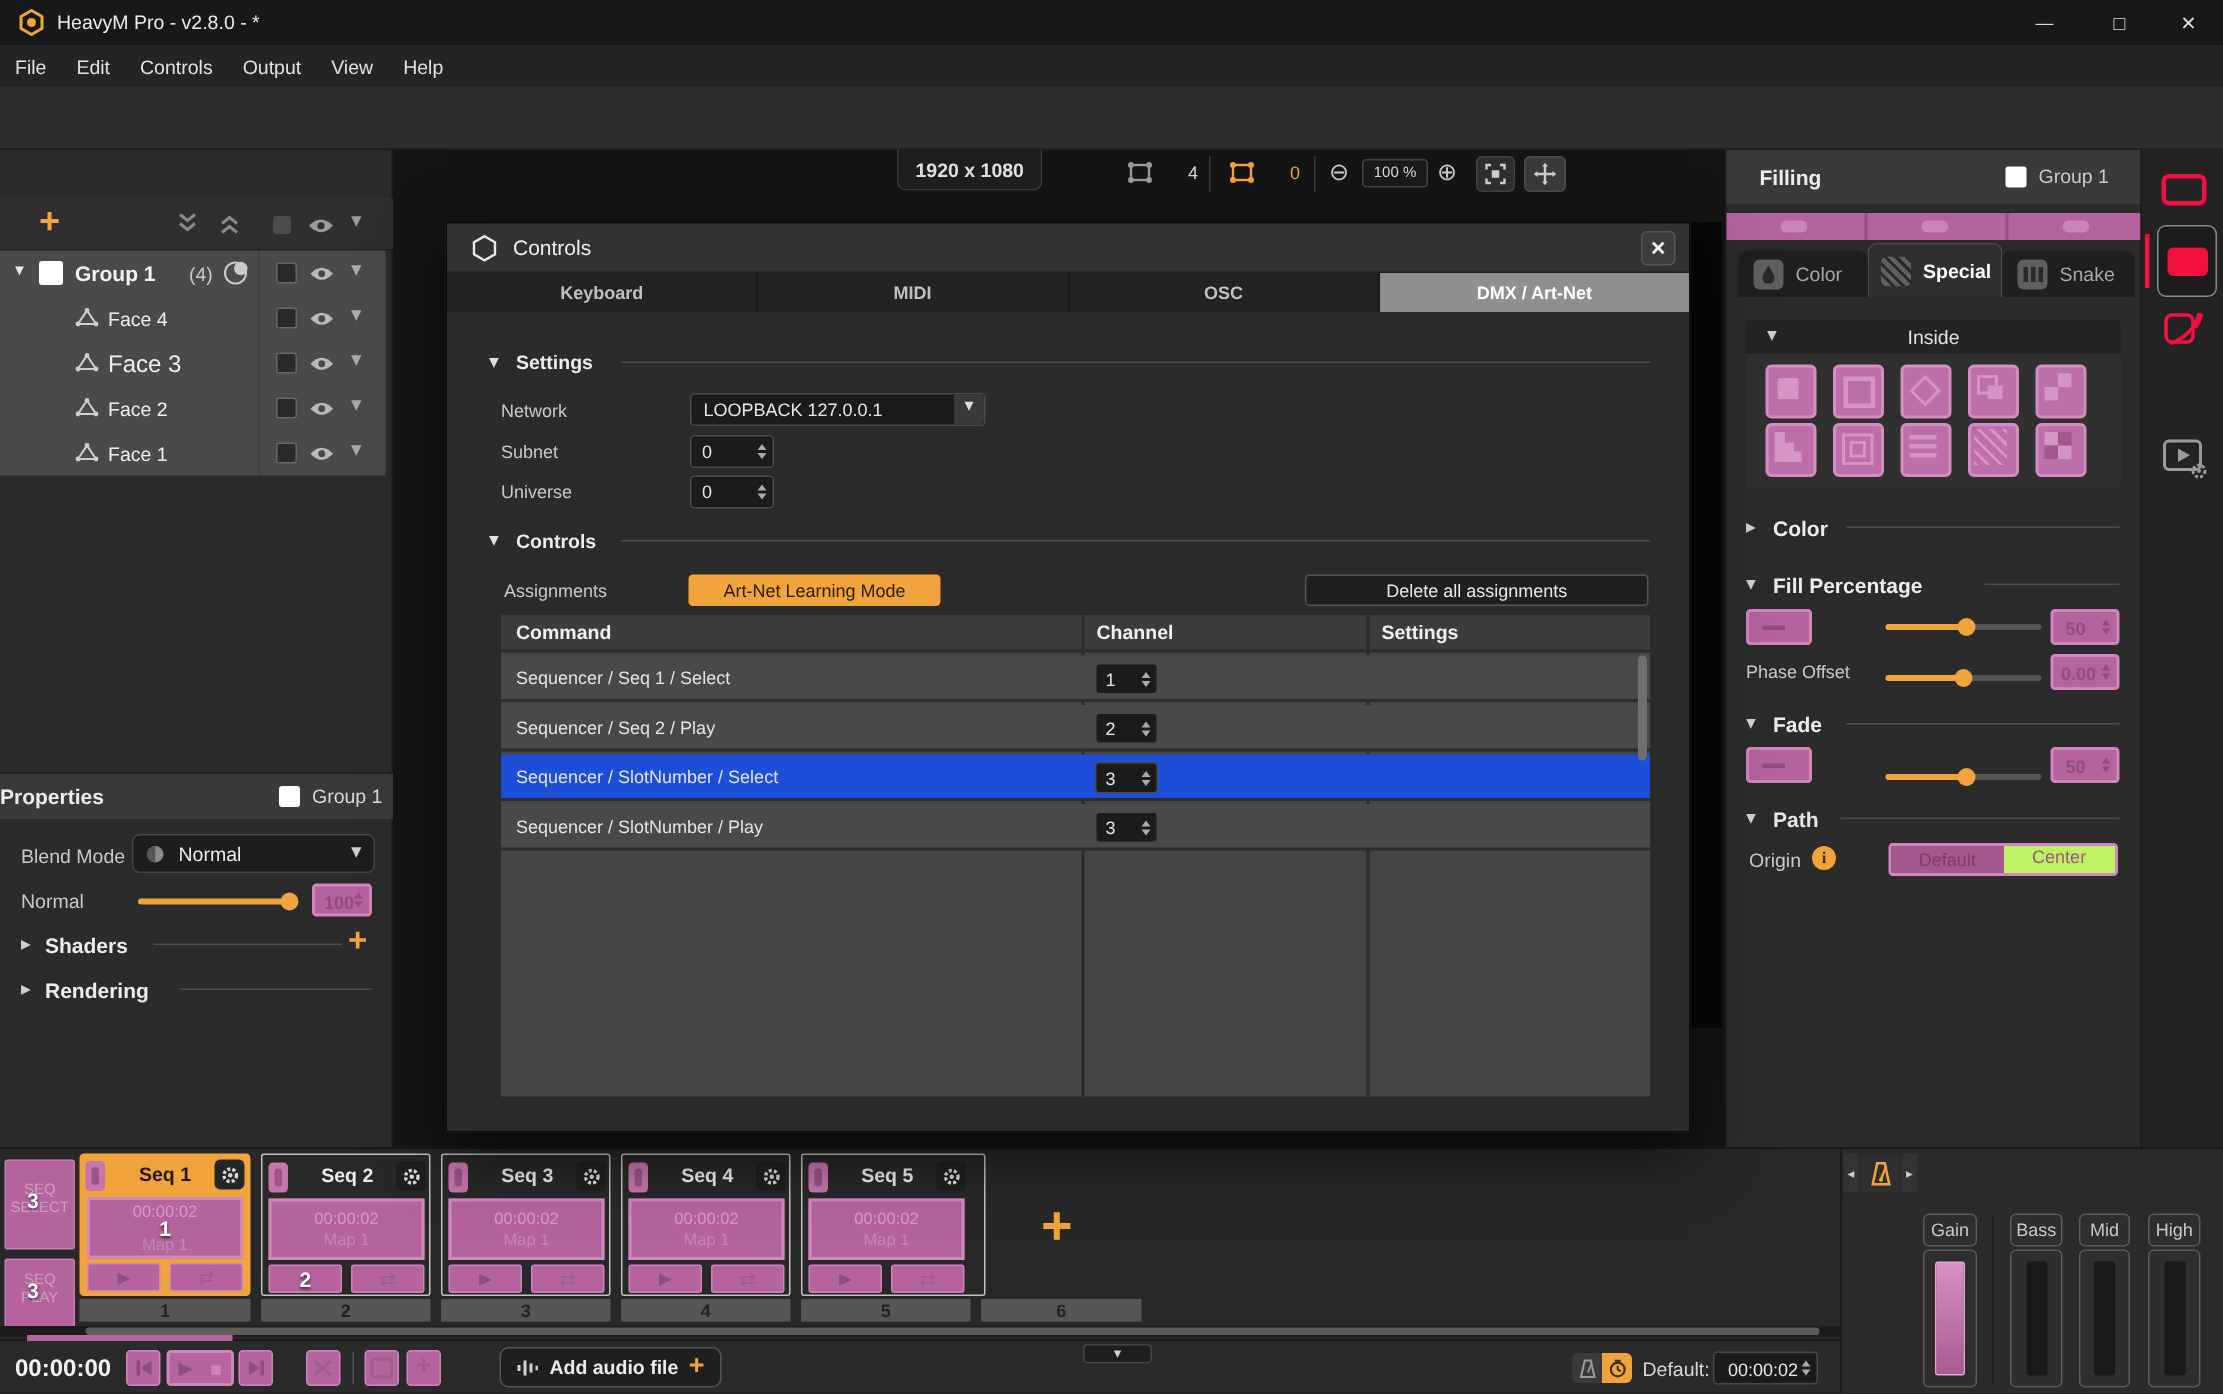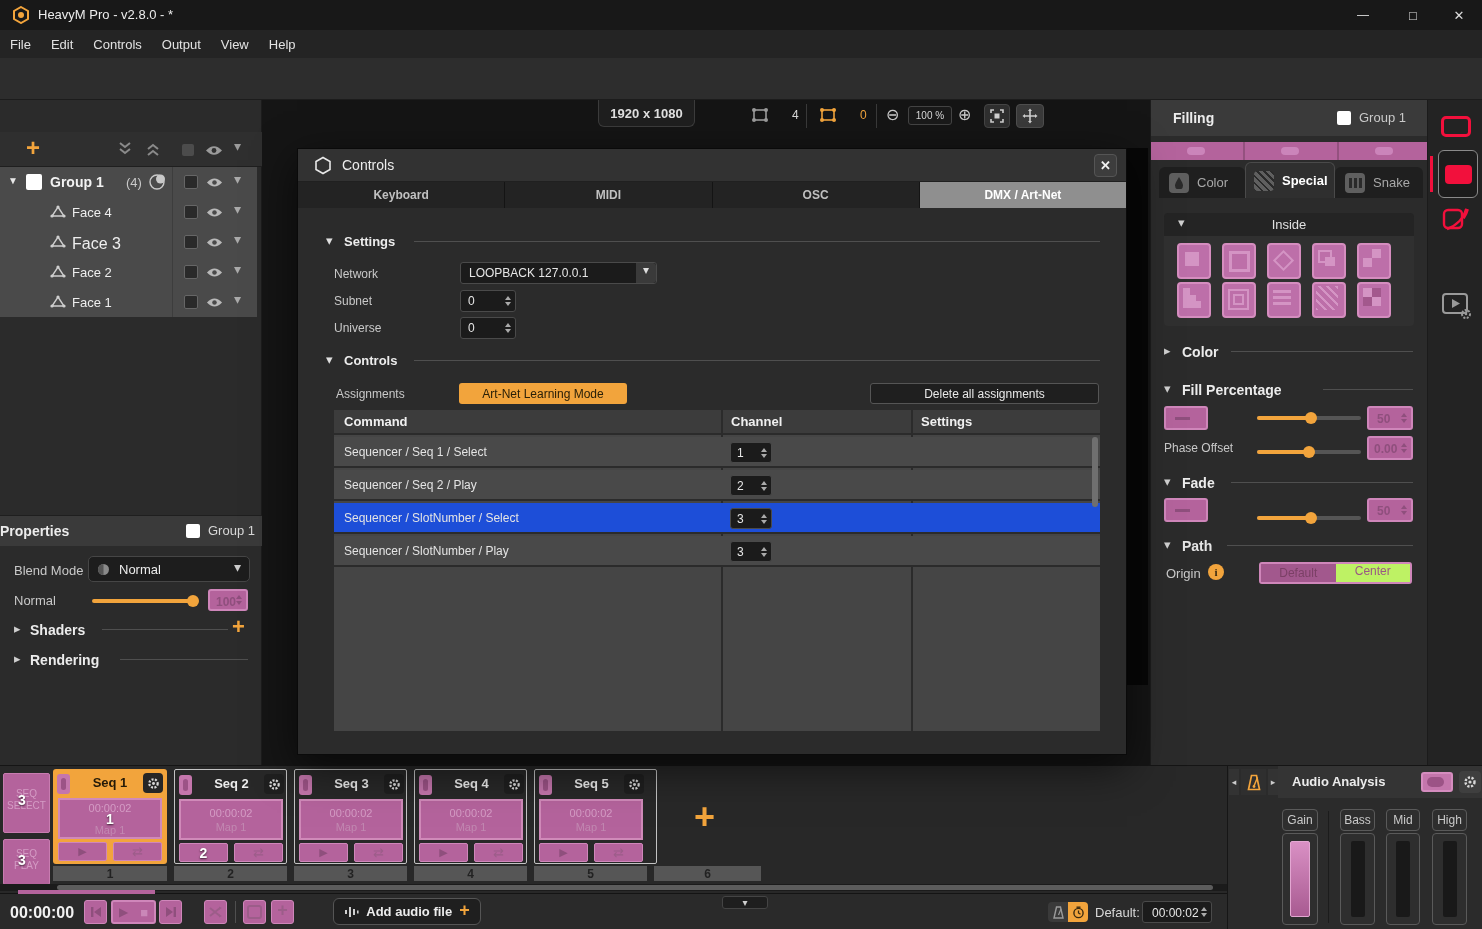--- a/index.html
+++ b/index.html
@@ -884,32 +884,20 @@
   <div class="abs" style="left:13px;top:3px;width:25px;height:26px;background:#2f2f2f;display:flex;align-items:center;justify-content:center">
     <svg width="14" height="17" viewBox="0 0 14 17">
         <path d="M4.5 1.5 H9.5 L12.5 15.5 H1.5 Z" fill="none" stroke="#f2a43c" stroke-width="1.7"></path>
         <path d="M7 12 L10.5 3.5" stroke="#f2a43c" stroke-width="1.5"></path>
         <circle cx="7" cy="12.5" r="1.4" fill="#f2a43c"></circle>
       </svg>
   </div>
   <div class="abs" style="left:40px;top:3px;width:10px;height:26px;background:#333;display:flex;align-items:center;justify-content:center">
       <span style="color:#ccc;font-size:9px">▸</span>
     </div>
-  <div class="abs" style="left:50px;top:0;width:205px;height:32px;background:#343434">
-    <span style="position:absolute;left:14px;top:8px;font-weight:bold;font-size:13px;color:#ececec">Audio Analysis</span>
-    <div class="abs" style="left:143px;top:6px;width:32px;height:20px;background:#c476ac;border:2px solid #d58dbf;border-radius:3px">
-        <span style="position:absolute;left:4px;top:3px;width:17px;height:10px;background:#9c5386;border-radius:5px;display:block"></span>
-      </div>
-    <div class="abs" style="left:181px;top:5px;width:22px;height:22px;background:#3f3f3f;border-radius:4px;display:flex;align-items:center;justify-content:center">
-      <svg width="14" height="14" viewBox="0 0 14 14">
-          <circle cx="7" cy="7" r="4.5" fill="none" stroke="#d8d8d8" stroke-width="2.4" stroke-dasharray="2.2 1.5"></circle>
-          <circle cx="7" cy="7" r="1.6" fill="#d8d8d8"></circle>
-        </svg>
-    </div>
-  </div>
   <div class="faderlbl" style="left:54px;top:43px;width:34px">
       <span>Gain</span>
     </div>
   <div class="fadertrk" style="left:54px;top:67px;width:34px;height:90px">
       <span class="ftslot" style="width:18px;background:linear-gradient(#d990c4,#a85a91);border:1px solid #e3a7d2"></span>
     </div>
   <span class="abs" style="left:100px;top:45px;width:1px;height:112px;background:#1c1c1c"></span>
   <div class="faderlbl" style="left:112px;top:43px;width:33px">
       <span>Bass</span>
     </div>

